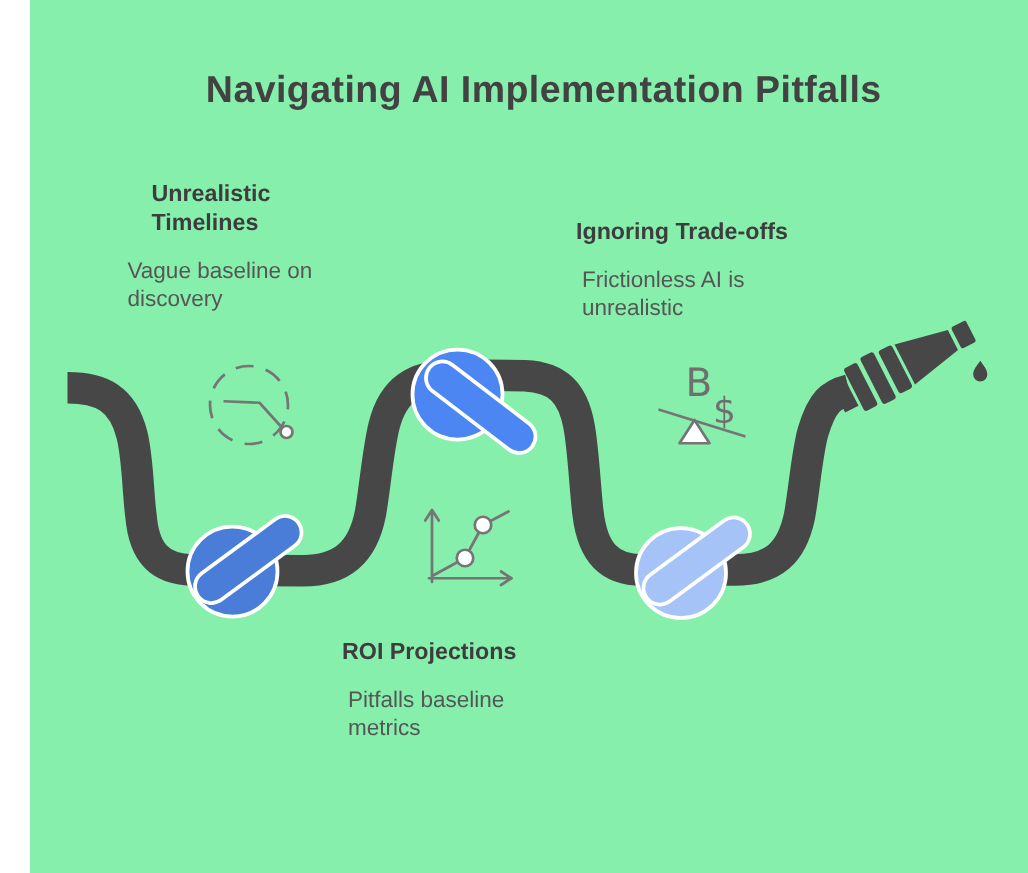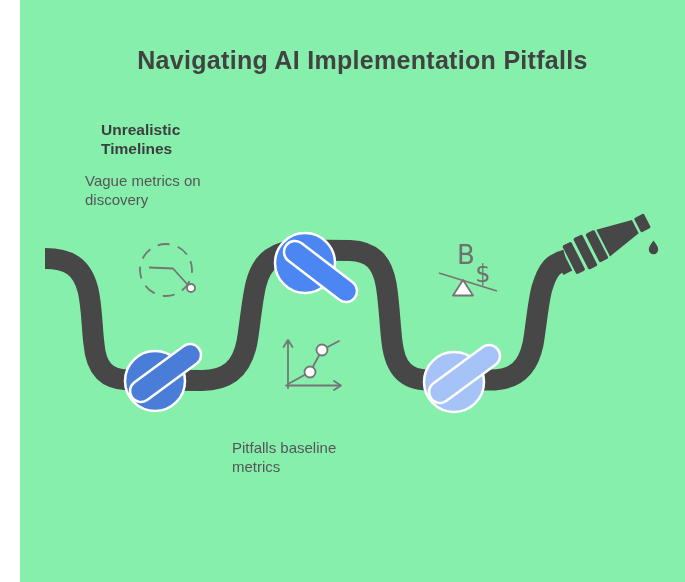--- a/index.html
+++ b/index.html
@@ -55,25 +55,30 @@
 </style>
 </head>
 <body>
 
 <div class="canvas">
 
   <div class="title">Navigating AI Implementation Pitfalls</div>
 
   <div class="pitfall" id="pitfall-timelines">
     <div class="pitfall-label narrow">Unrealistic Timelines</div>
-    <div class="pitfall-desc">Vague metrics on discovery</div>
+    <div class="pitfall-desc">Vague baseline on discovery</div>
   </div>
 
+  <div class="pitfall" id="pitfall-tradeoffs">
+    <div class="pitfall-label">Ignoring Trade-offs</div>
+    <div class="pitfall-desc">Frictionless AI is unrealistic</div>
+  </div>
 
   <div class="pitfall" id="pitfall-roi">
+    <div class="pitfall-label">ROI Projections</div>
     <div class="pitfall-desc">Pitfalls baseline metrics</div>
   </div>
 
   <svg class="scene" width="685" height="582" viewBox="0 0 685 582">
 
     <path d="M 25 258.5
              C 48 258.5 62 266 68 290
              C 72 306 72 330 74 344
              C 76 368 86 379.5 108 380
              L 182 380.5

